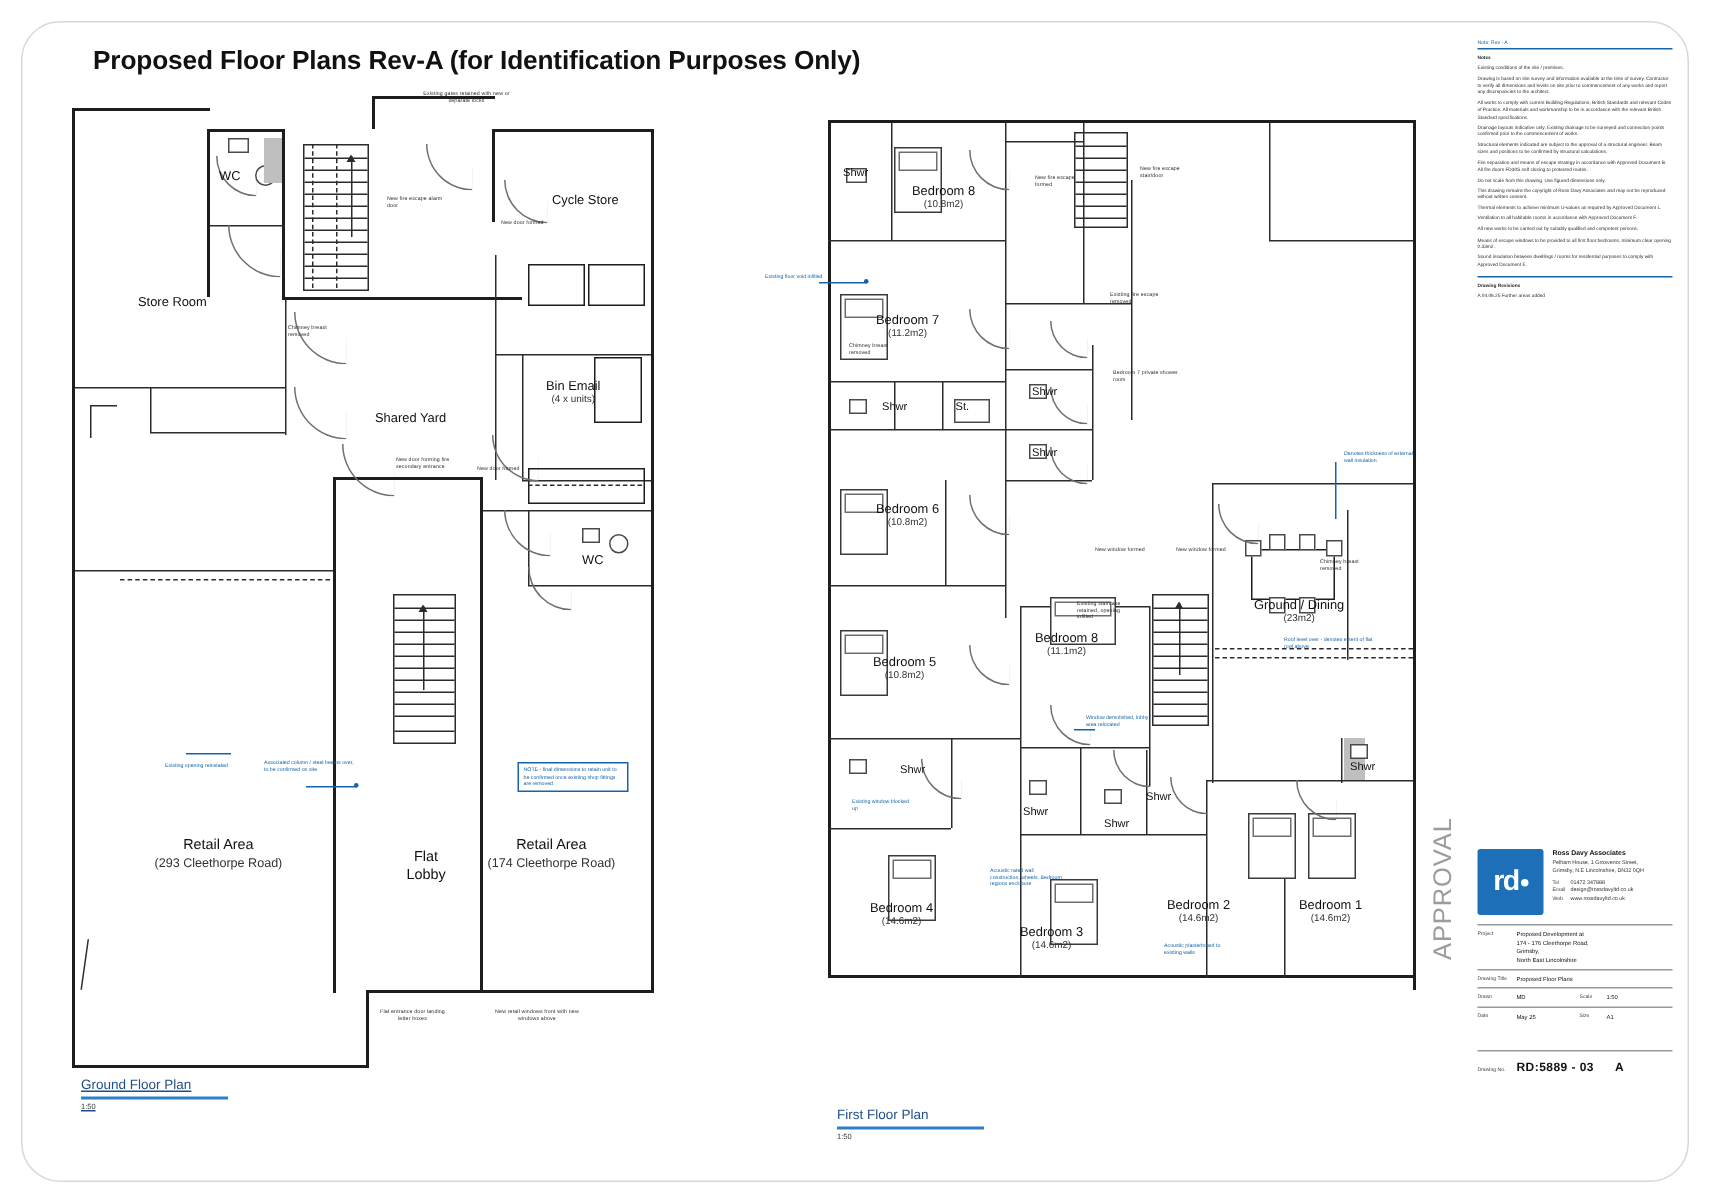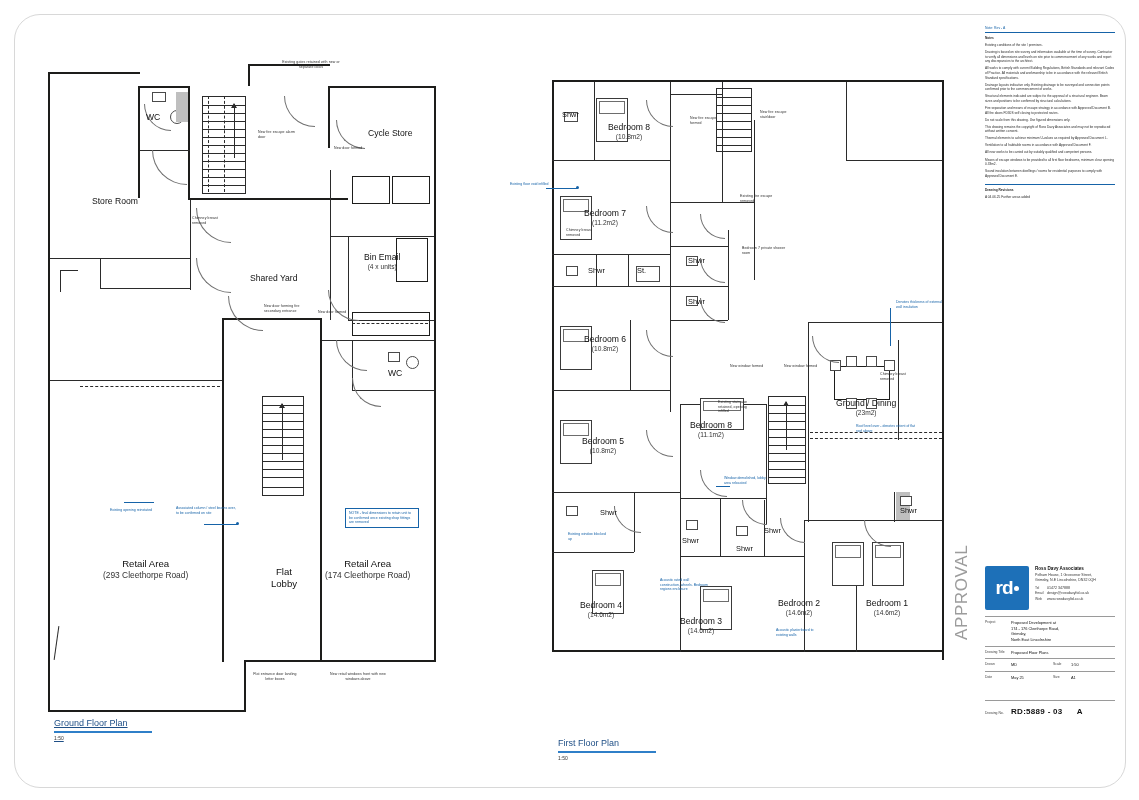--- a/index.html
+++ b/index.html
@@ -77,20 +77,21 @@
     font-size:17px;color:#9c9c9c;letter-spacing:.6px;
   }
 </style>
 </head>
 <body>
 
 <div class="sheet">
 
   <div class="sheet-border"></div>
 
+  <div class="doc-title">Proposed Floor Plans Rev-A (for Identification Purposes Only)</div>
 
   <div>
 
     <div class="wall" style="left:48px;top:72px;width:2px;height:640px;"></div>
     <div class="wall" style="left:48px;top:72px;width:92px;height:2px;"></div>
     <div class="wall" style="left:138px;top:86px;width:2px;height:112px;"></div>
     <div class="wall" style="left:138px;top:86px;width:52px;height:2px;"></div>
     <div class="wall" style="left:188px;top:86px;width:2px;height:114px;"></div>
     <div class="wall" style="left:188px;top:198px;width:160px;height:2px;"></div>
     <div class="wall" style="left:48px;top:710px;width:196px;height:2px;"></div>

